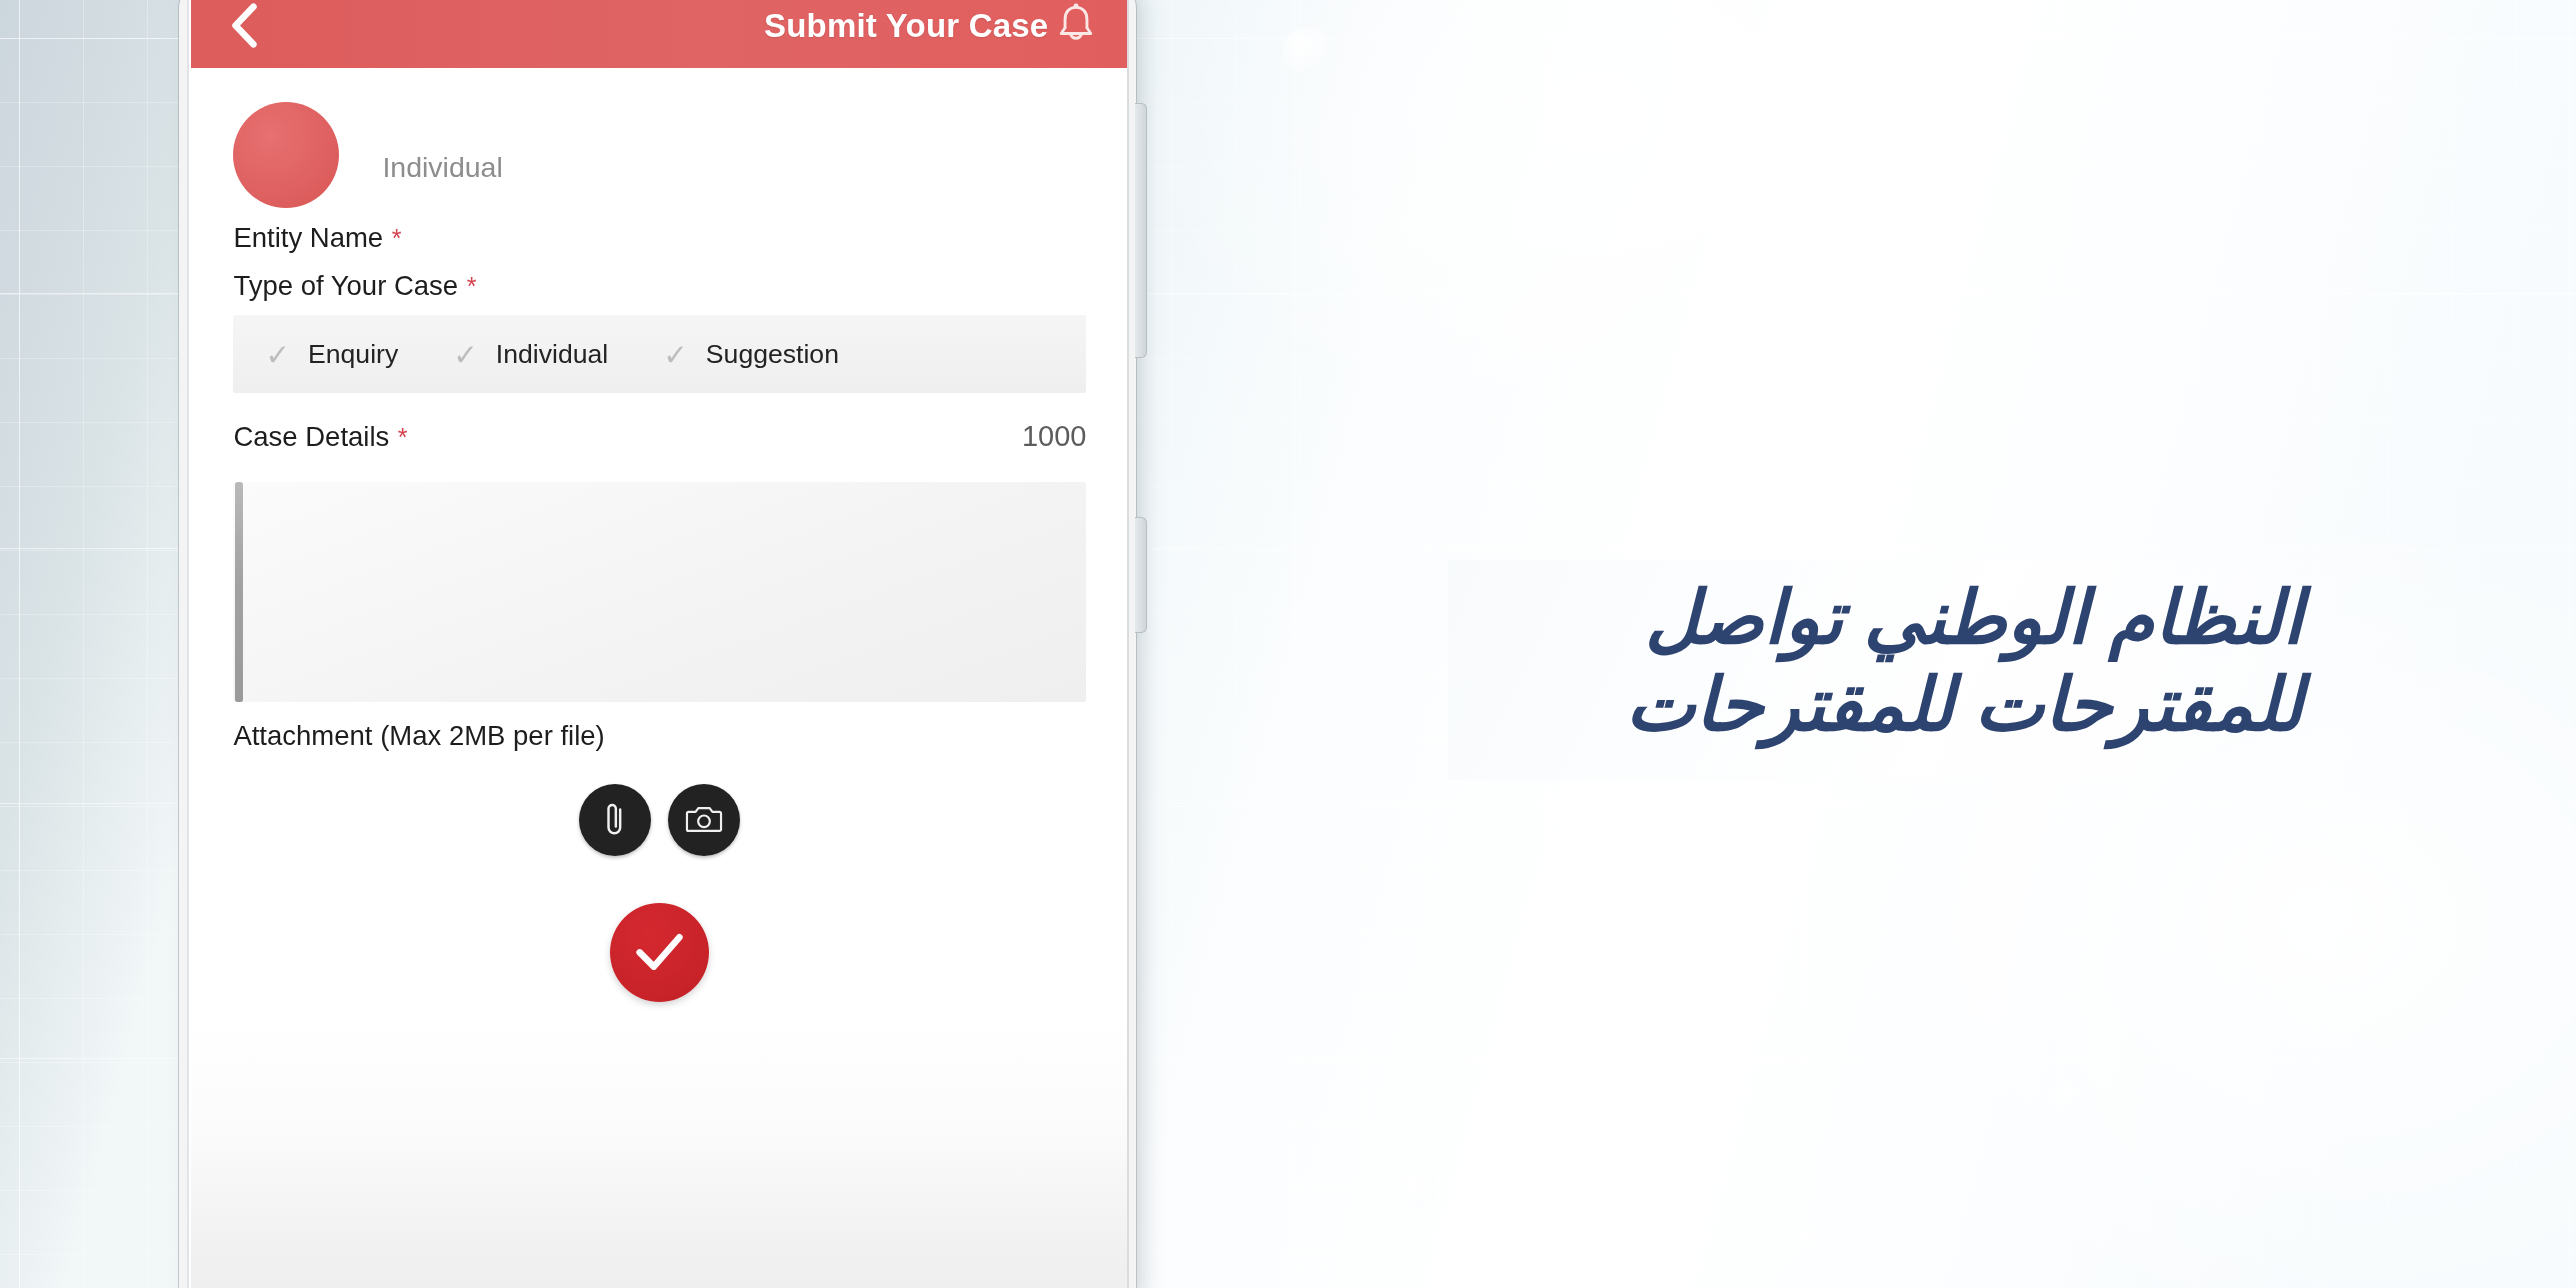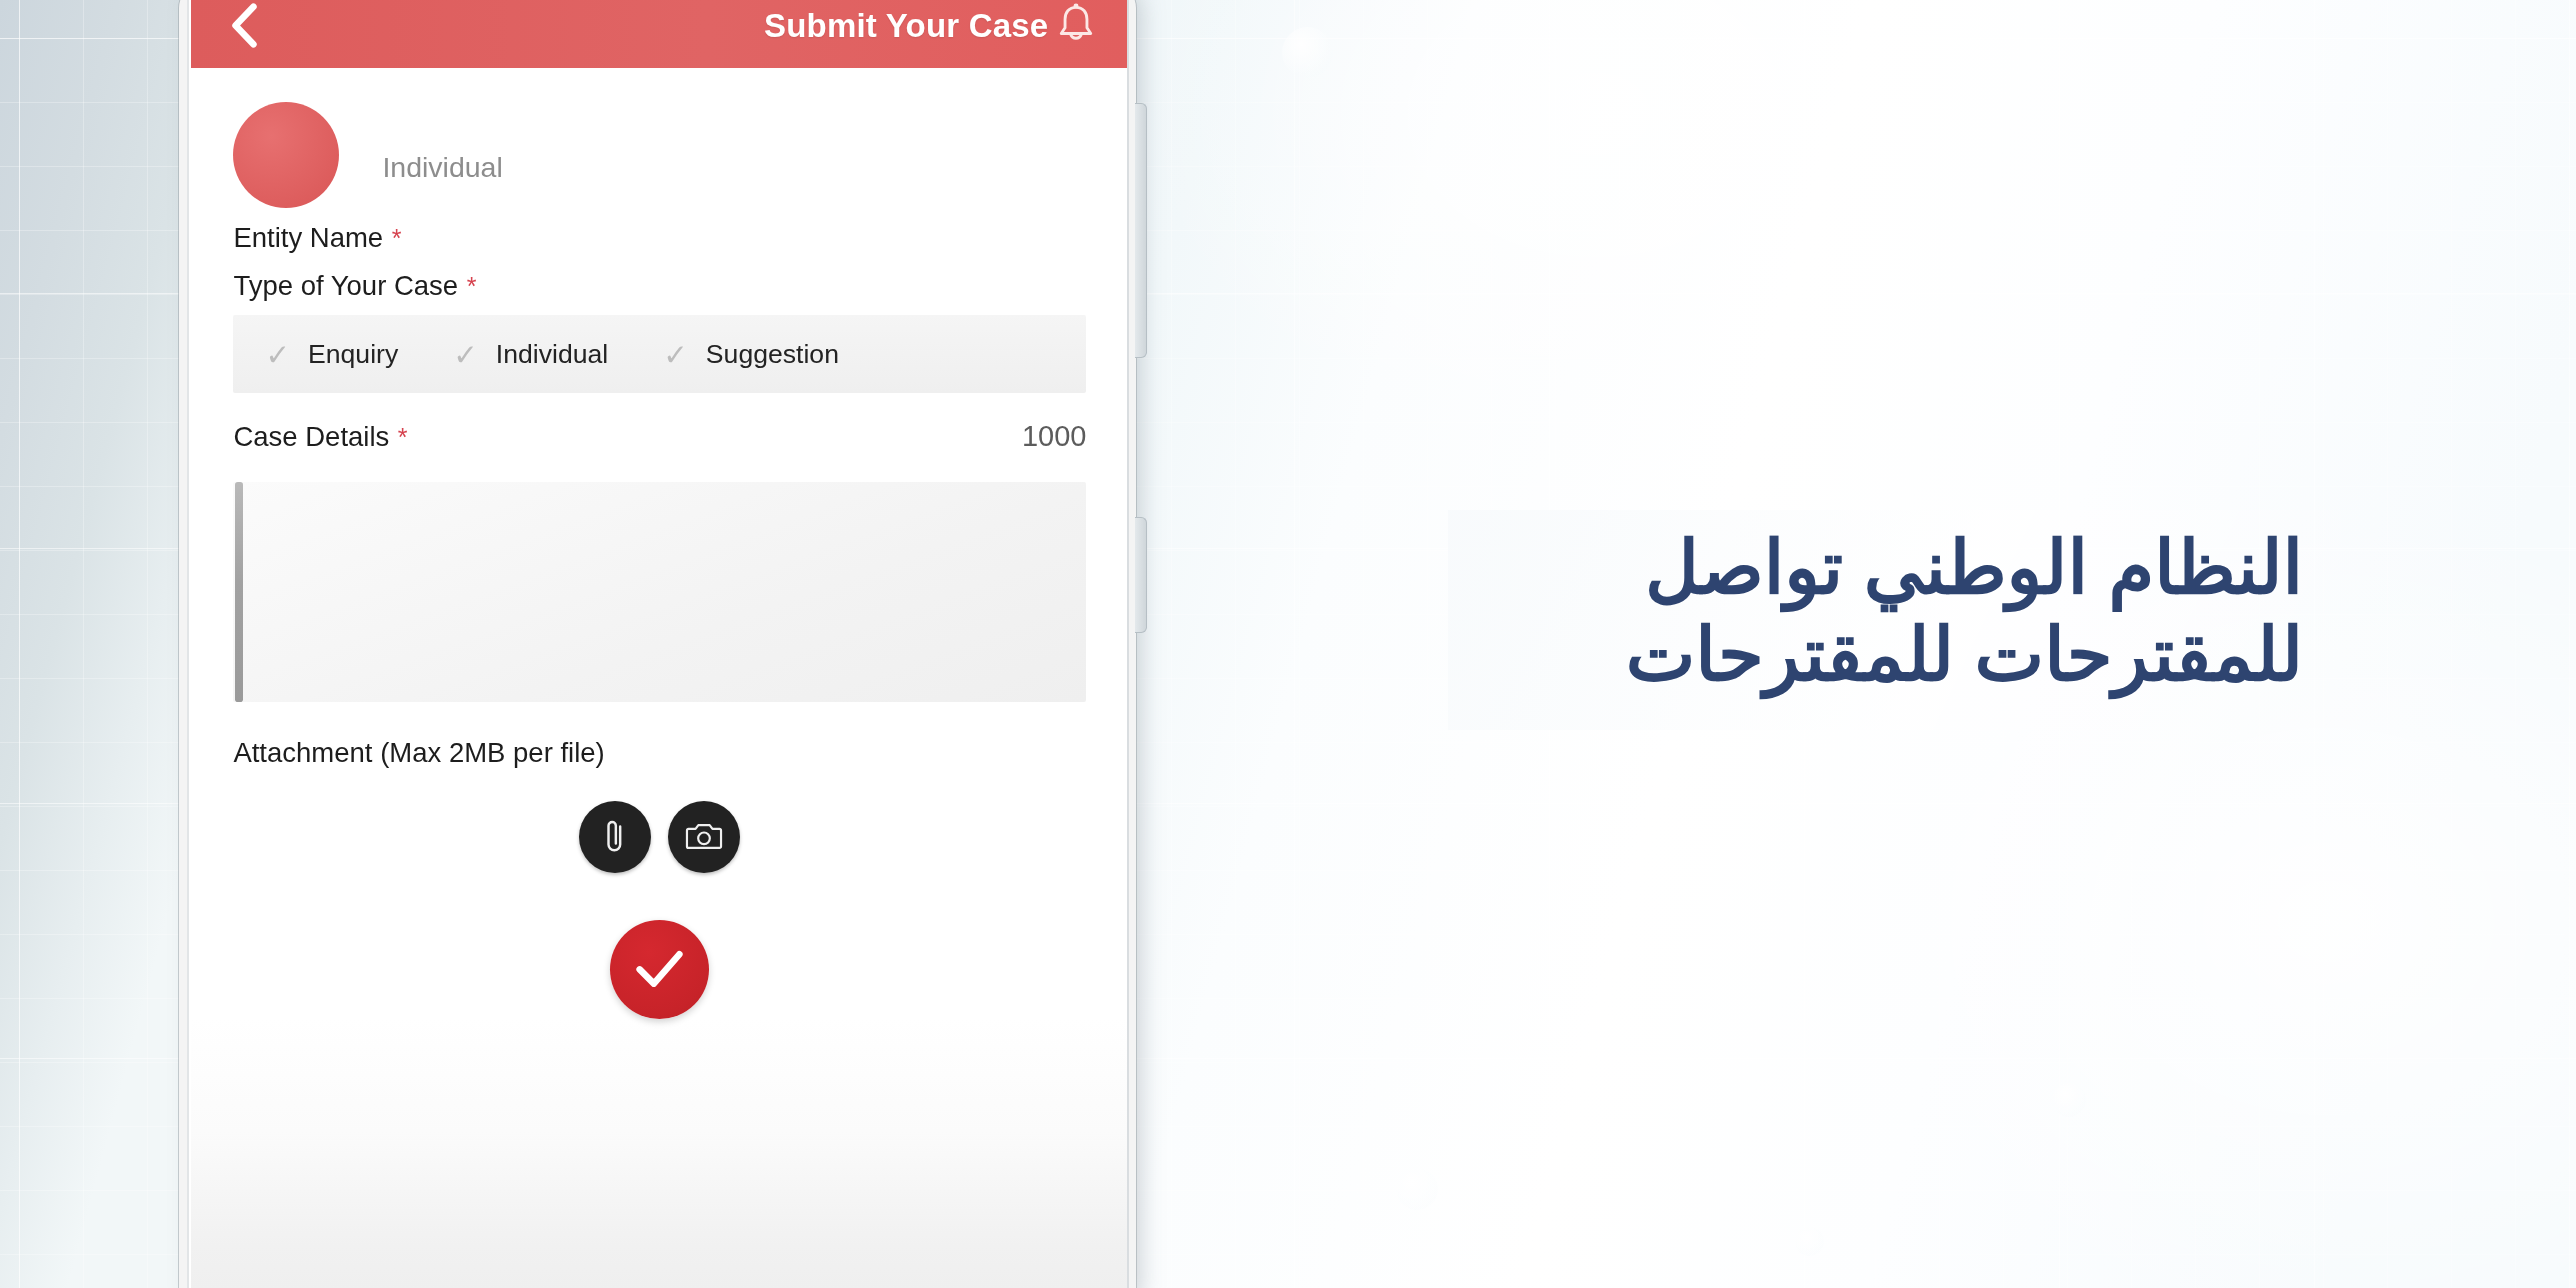--- a/index.html
+++ b/index.html
@@ -259,21 +259,21 @@
     position: relative;
     height: 220px;
     background: linear-gradient(160deg, #fbfbfb, #f3f3f3 60%, #efefef);
     border-radius: 1.9px;
   }
   #case-details-textarea .accent-bar {
     background: linear-gradient(to bottom, #b9b9b9, #a2a2a2 45%, #9a9a9a);
   }
 
   
-  #attachment-group { margin-top: 35px; }
+  #attachment-group { margin-top: 18px; }
   #attachment-label {
     font-size: 27.5px;
     color: #1d1d1d;
   }
   #attachment-buttons {
     margin-top: 32px;
     display: flex;
     justify-content: center;
     gap: 17px;
   }
@@ -300,26 +300,27 @@
     display: flex;
     align-items: center;
     justify-content: center;
     box-shadow: 0 2.8px 7.6px rgba(0,0,0,0.18);
   }
 
   
   #hero-panel {
     position: absolute;
     left: 1448px;
-    top: 510px;
+    top: 560px;
     width: 893px;
     padding: 15px 38px 32px 38px;
     background: linear-gradient(115deg, rgba(247,250,252,0.82), rgba(255,255,255,0.55) 55%, rgba(255,255,255,0.0));
     text-align: right;
     direction: rtl;
+    font-style: italic;
   }
   .hero-line {
     color: #2e4470;
     font-size: 74px;
     font-weight: bold;
     line-height: 1.17;
     white-space: nowrap;
   }
 </style>
 </head>

